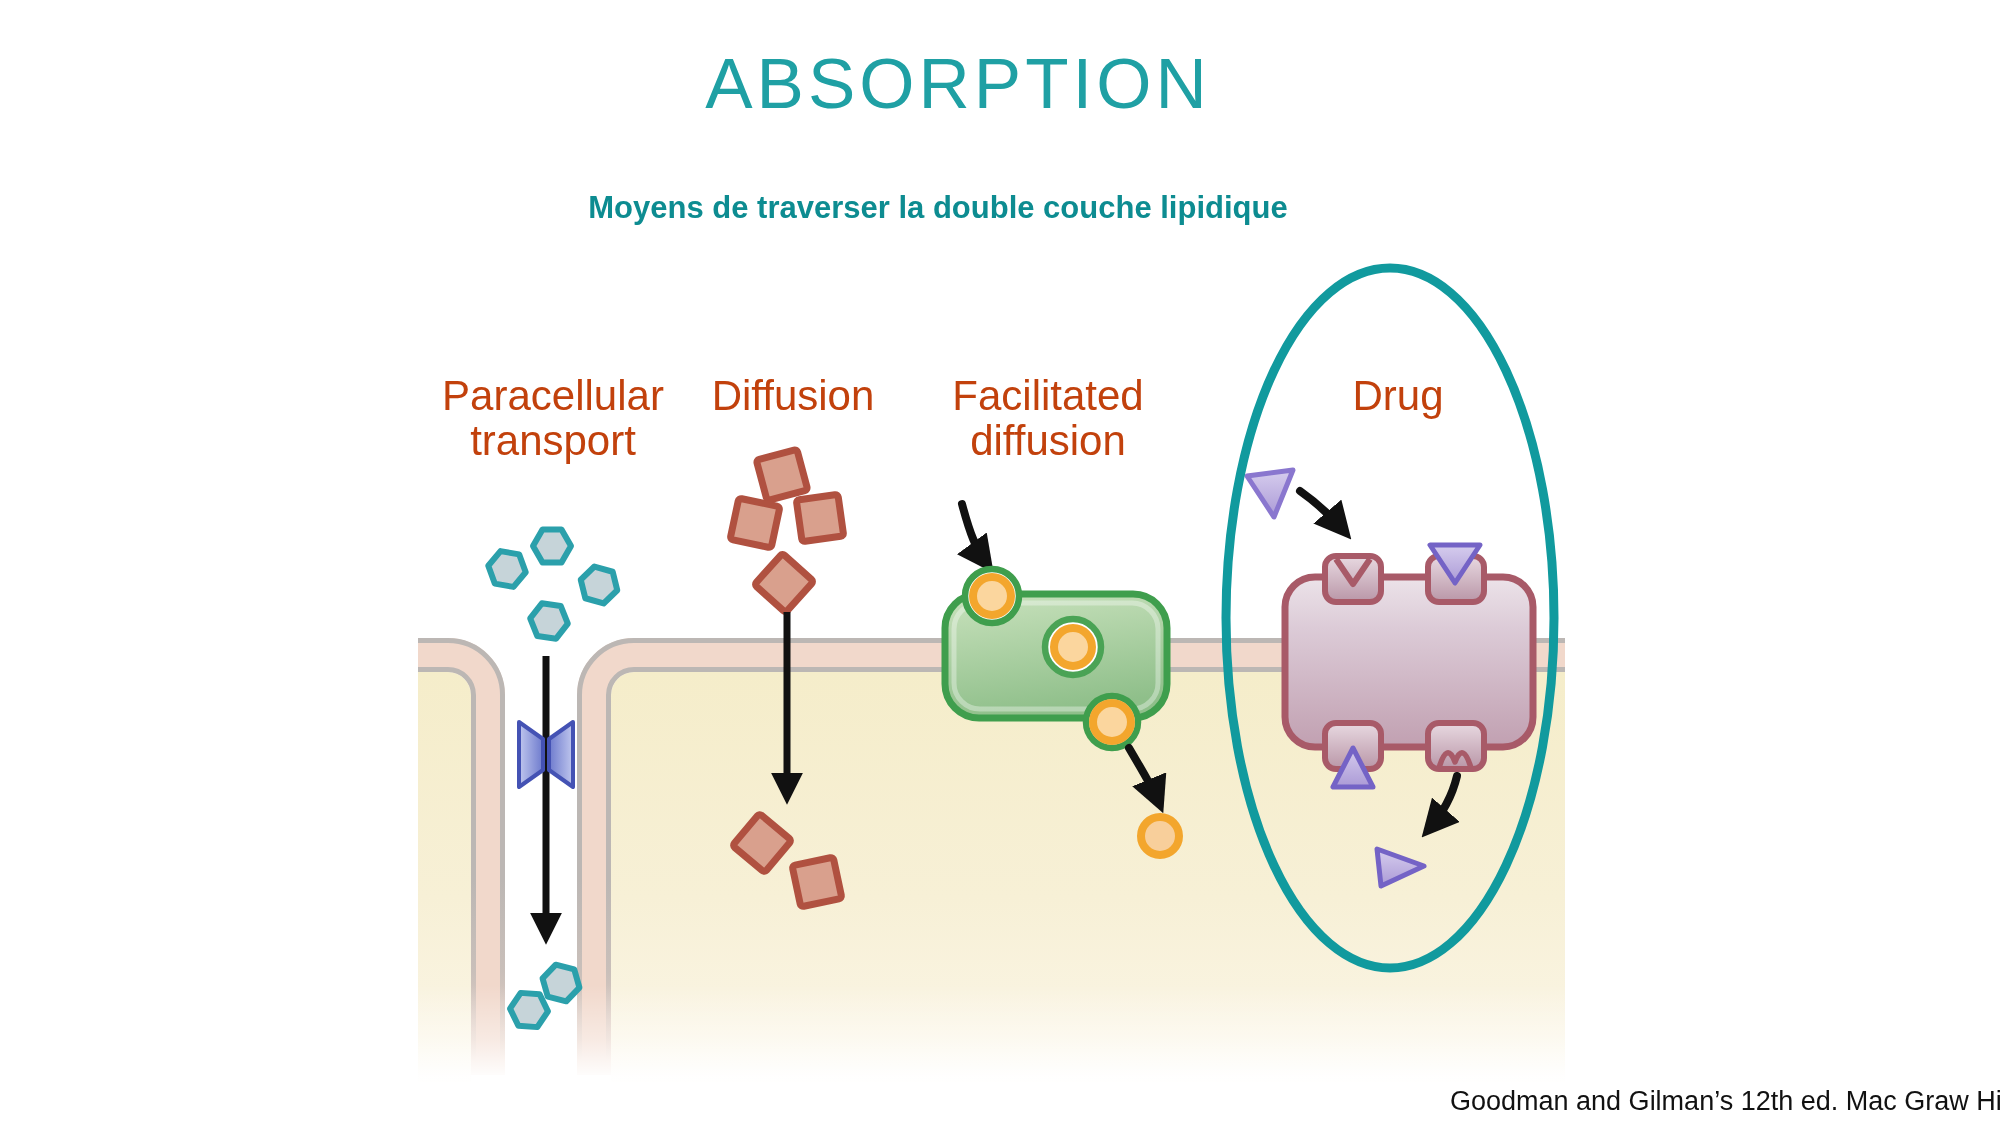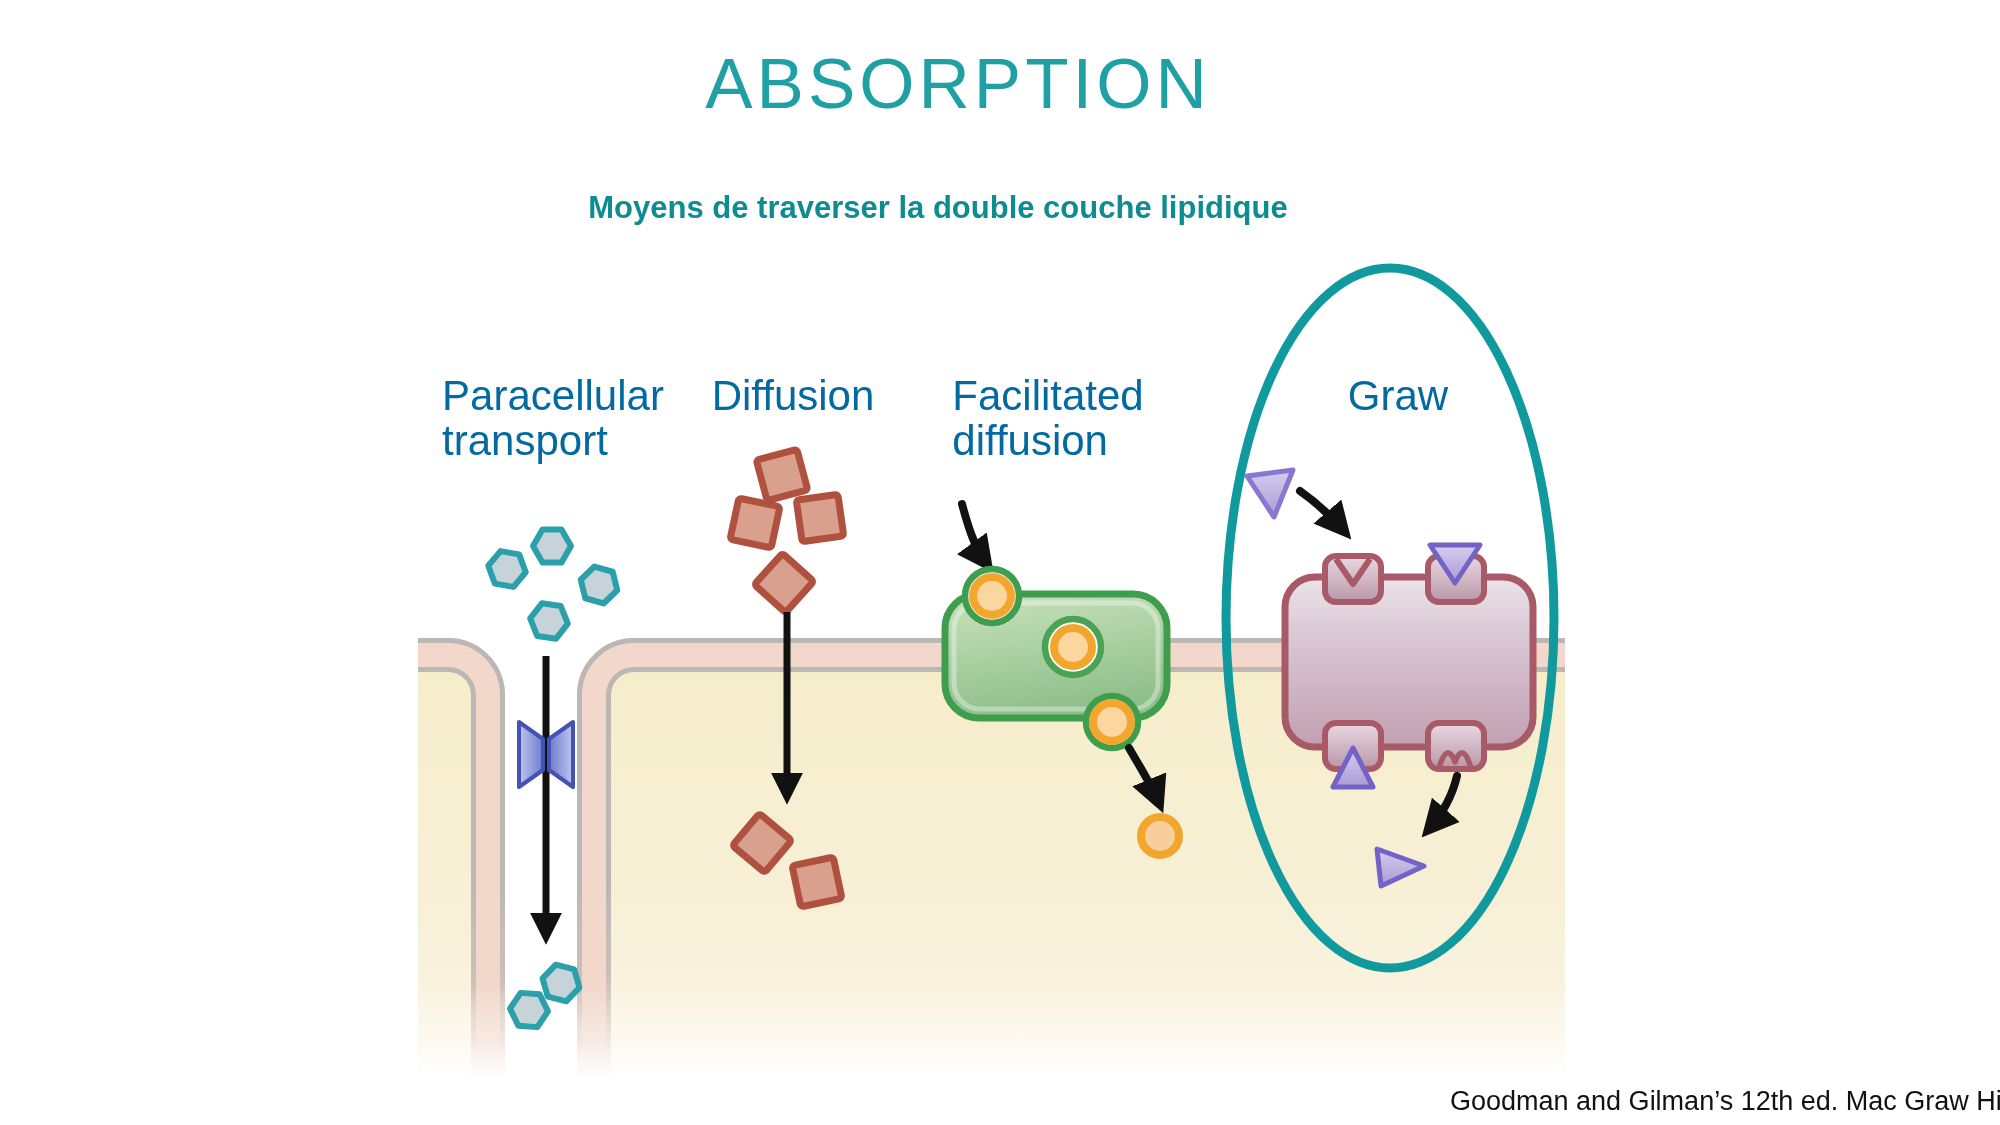--- a/index.html
+++ b/index.html
@@ -3,22 +3,22 @@
 <meta charset="utf-8">
 <style>
   html,body{margin:0;padding:0;background:#fff;}
   .slide{position:relative;width:2000px;height:1125px;background:#fff;overflow:hidden;
          font-family:"Liberation Sans", sans-serif;}
   .title{position:absolute;left:958px;top:48px;transform:translateX(-50%);
          font-size:71px;font-weight:300;letter-spacing:4px;color:#1fa0a4;white-space:nowrap;line-height:1;}
   .subtitle{position:absolute;left:938px;top:192px;transform:translateX(-50%);
          font-size:31px;font-weight:700;color:#0d8c91;white-space:nowrap;line-height:1;}
   .diagram-svg{position:absolute;left:0;top:0;width:2000px;height:1125px;}
-  .lbl{position:absolute;transform:translateX(-50%);
-       font-size:42px;line-height:1.07;color:#0369a1;white-space:nowrap;}
+  .lbl{position:absolute;transform:translateX(-50%);text-align:center;
+       font-size:42px;line-height:1.07;color:#c2410c;white-space:nowrap;}
   .lbl span{display:block;}
   .citation{position:absolute;left:1450px;top:1086px;font-size:27px;color:#111;white-space:nowrap;}
 </style>
 </head>
 <body>
 
 <div class="slide">
 
   <div class="title">ABSORPTION</div>
   <div class="subtitle">Moyens de traverser la double couche lipidique</div>
@@ -160,17 +160,17 @@
   </div>
   <div class="lbl" style="left:793px;top:374px;">
     <span>Diffusion</span>
     <span></span>
   </div>
   <div class="lbl" style="left:1048px;top:374px;">
     <span>Facilitated</span>
     <span>diffusion</span>
   </div>
   <div class="lbl" style="left:1398px;top:374px;">
-    <span>Graw</span>
+    <span>Drug</span>
   </div>
 
   <div class="citation">Goodman and Gilman’s 12th ed. Mac Graw Hill</div>
 </div>
 
 </body></html>

